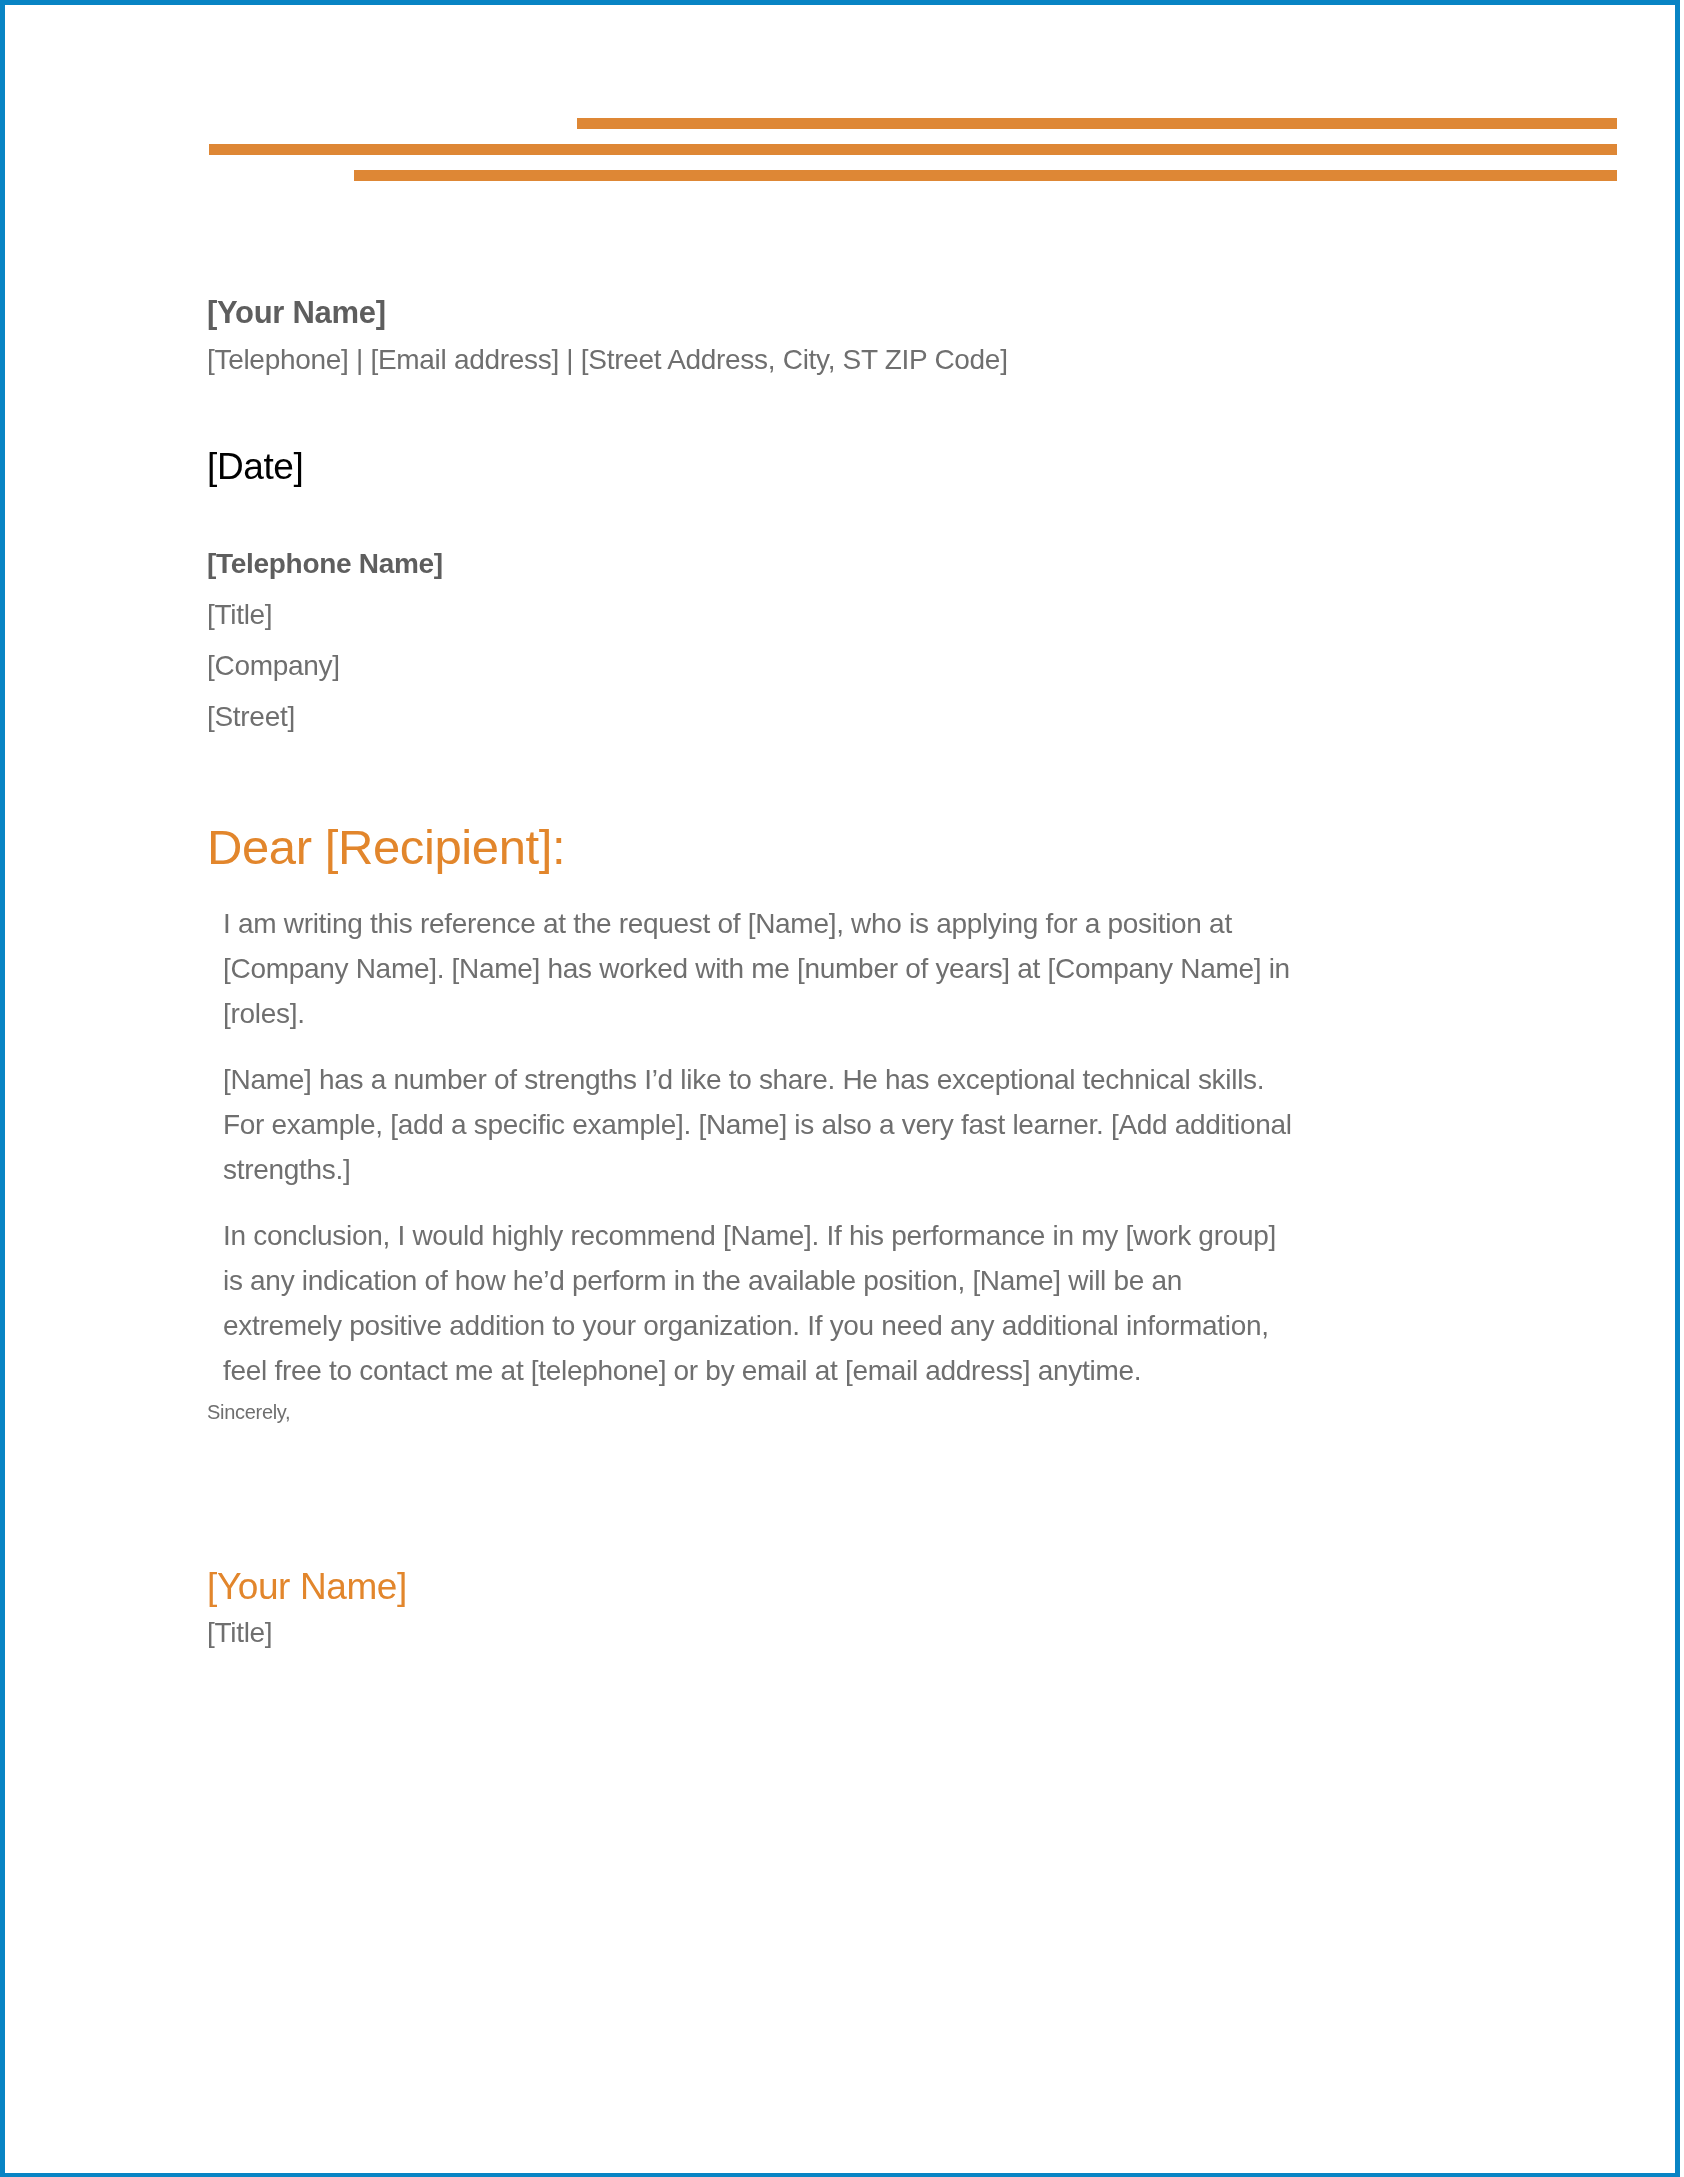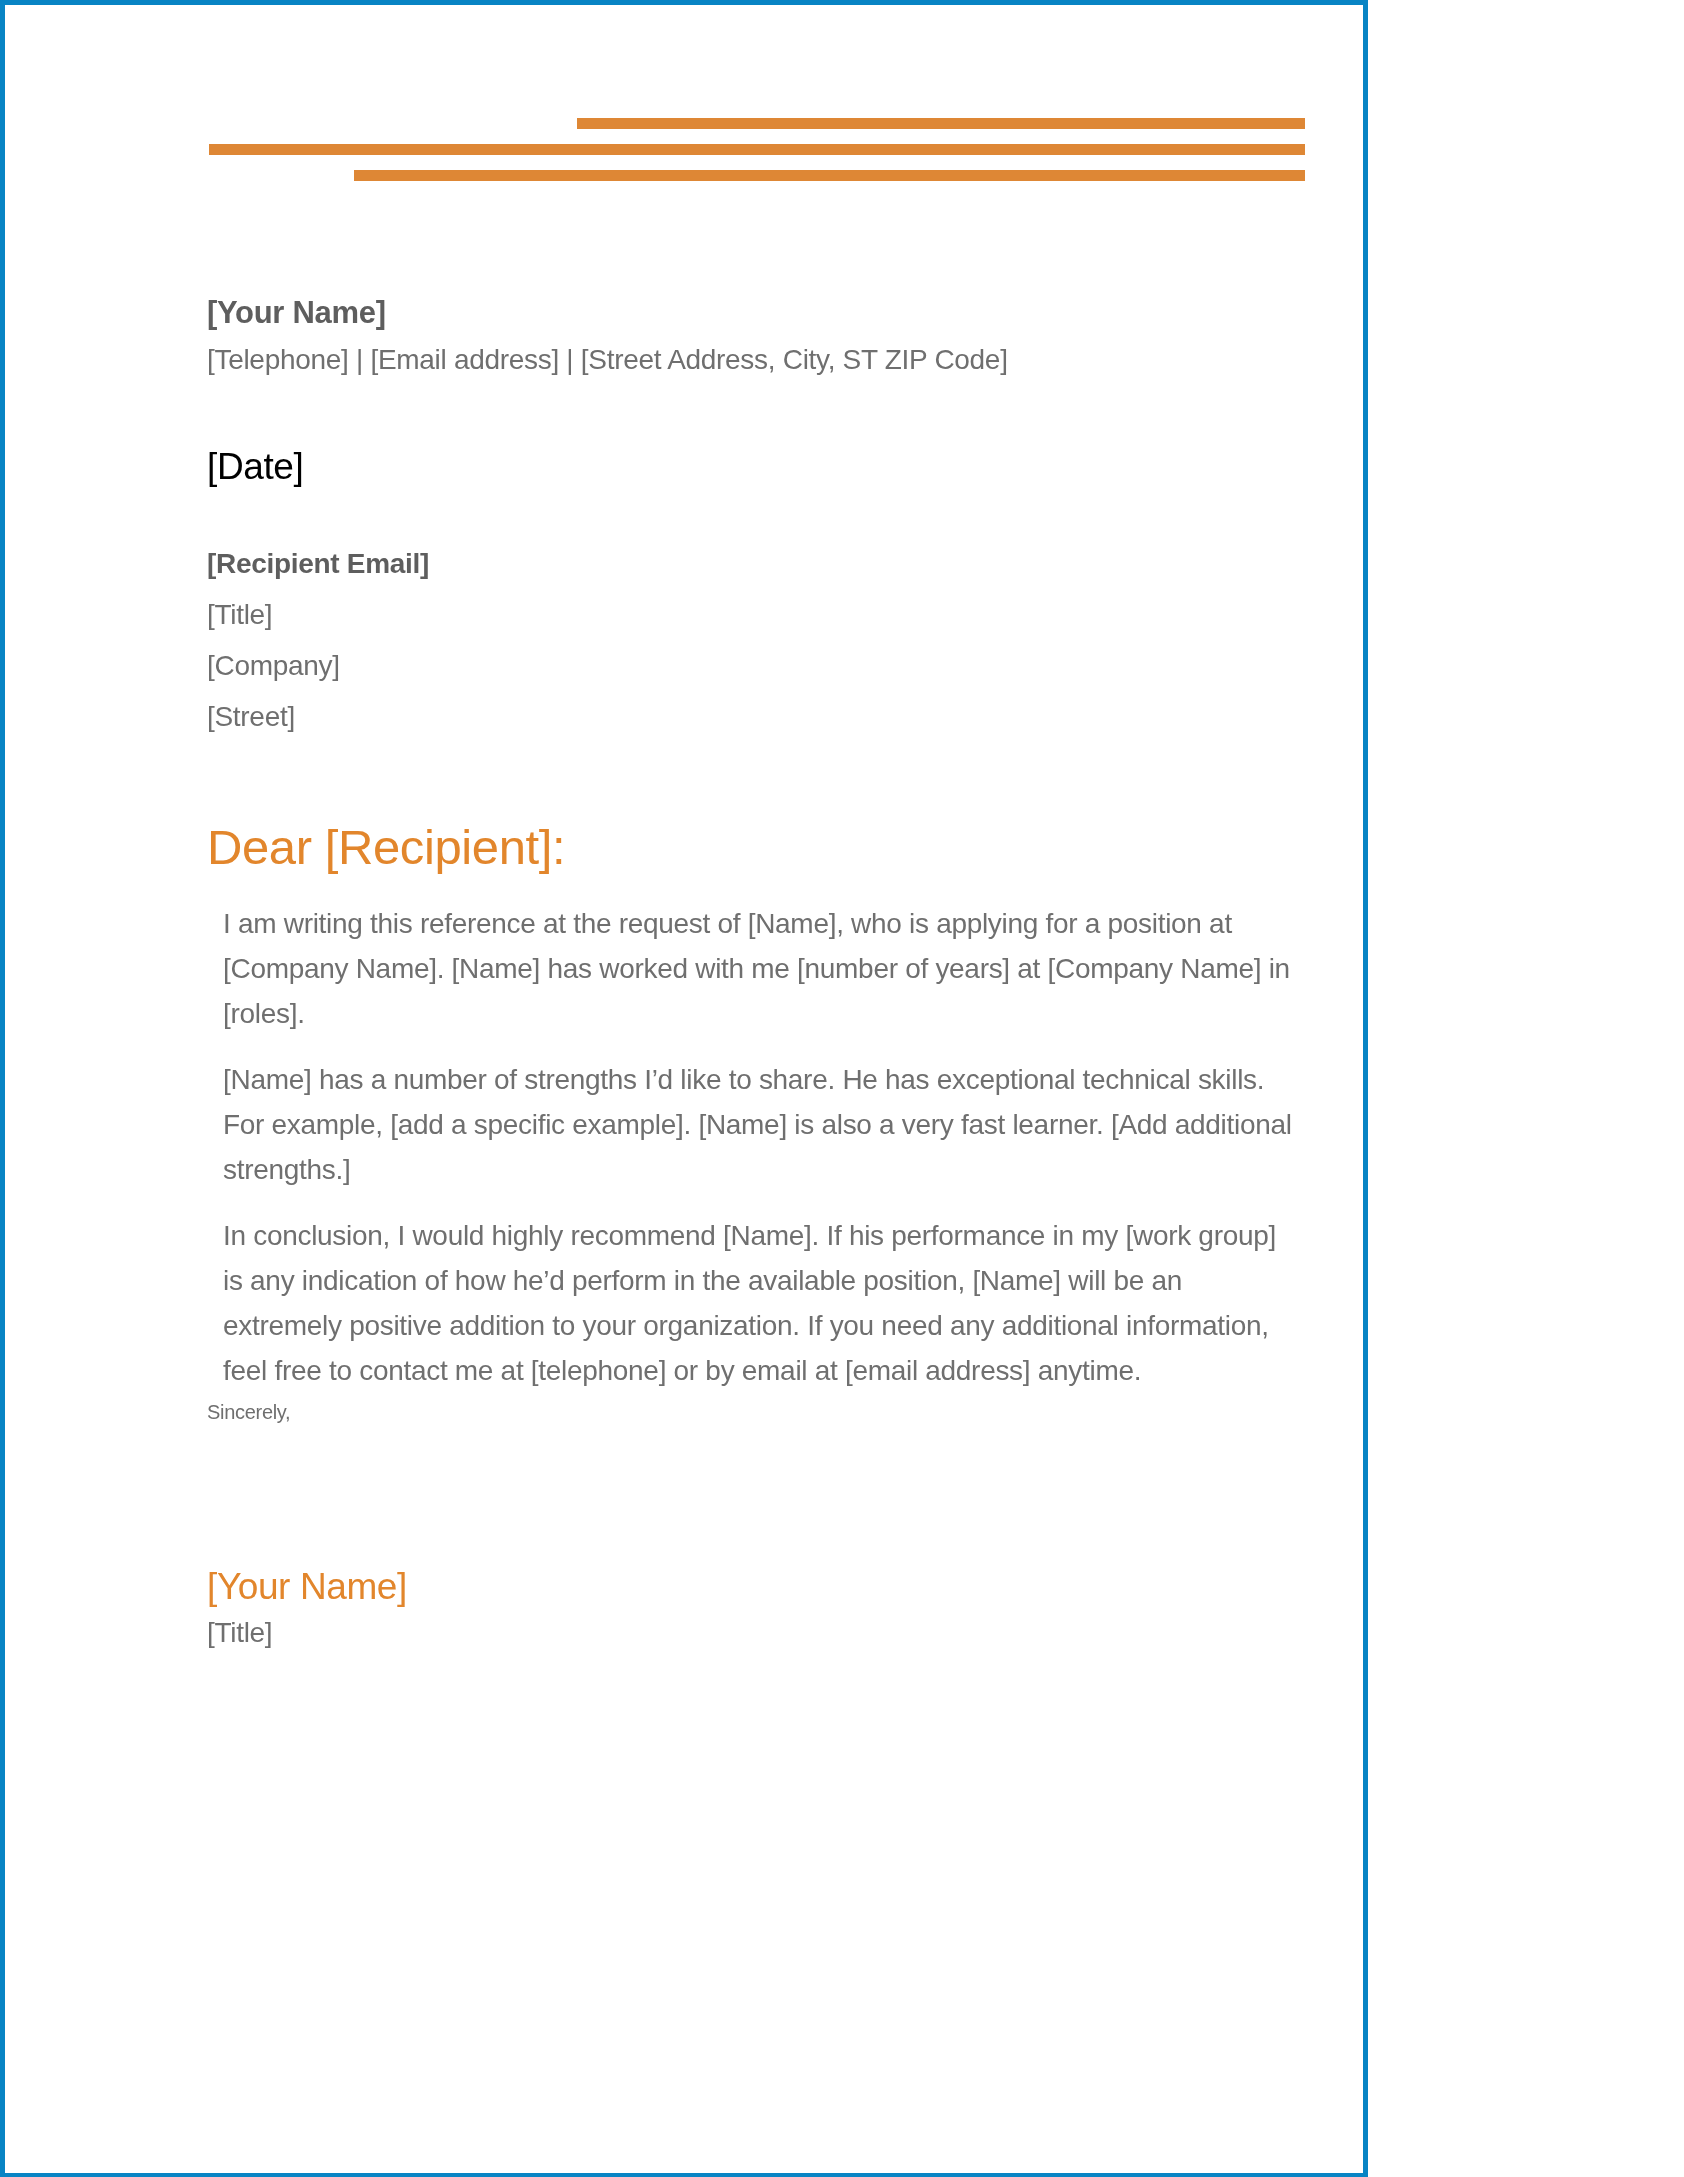--- a/index.html
+++ b/index.html
@@ -7,21 +7,21 @@
     padding: 0;
     background: #ffffff;
   }
   body {
     width: 1684px;
     height: 2178px;
     font-family: "Liberation Sans", "DejaVu Sans", sans-serif;
   }
   .page {
     position: relative;
-    width: 1368px;
+    width: 1680px;
     height: 2178px;
     box-sizing: border-box;
     border: 5.2px solid #0884C4;
     background: #ffffff;
     overflow: hidden;
   }
   
   .rule {
     position: absolute;
     height: 11.3px;
@@ -113,21 +113,21 @@
 
   <div class="content">
 
     <div class="sender-name">[Your Name]</div>
 
     <div class="sender-contact">[Telephone] | [Email address] | [Street Address, City, ST ZIP Code]</div>
 
     <div class="date-line">[Date]</div>
 
     <div class="recipient-block">
-      <div class="recipient-name">[Recipient Email]</div>
+      <div class="recipient-name">[Telephone Name]</div>
       <div>[Title]</div>
       <div>[Company]</div>
       <div>[Street]</div>
     </div>
 
     <div class="salutation">Dear [Recipient]:</div>
 
     <p class="para">I am writing this reference at the request of [Name], who is applying for a position at
 [Company Name]. [Name] has worked with me [number of years] at [Company Name] in
 [roles].</p>

